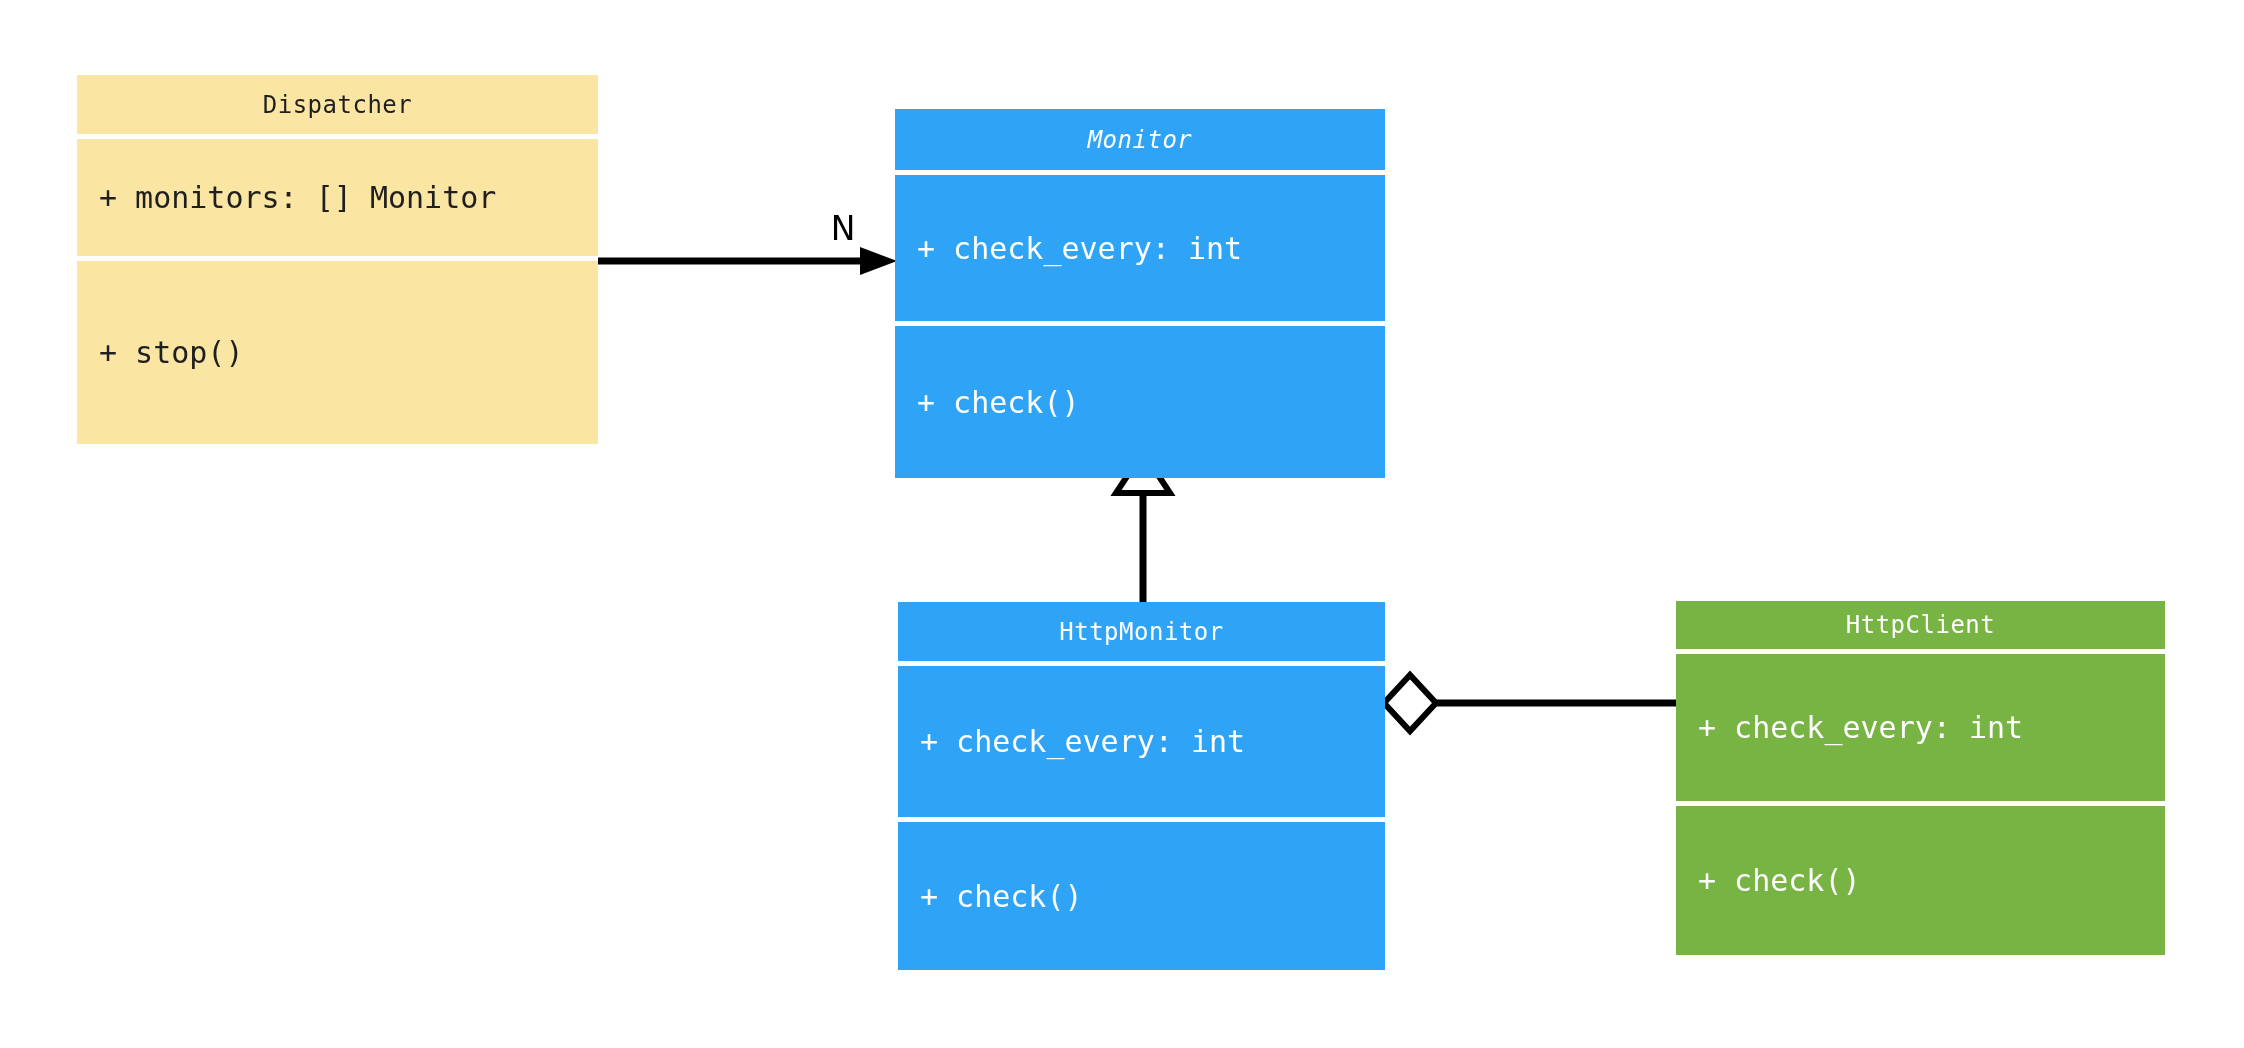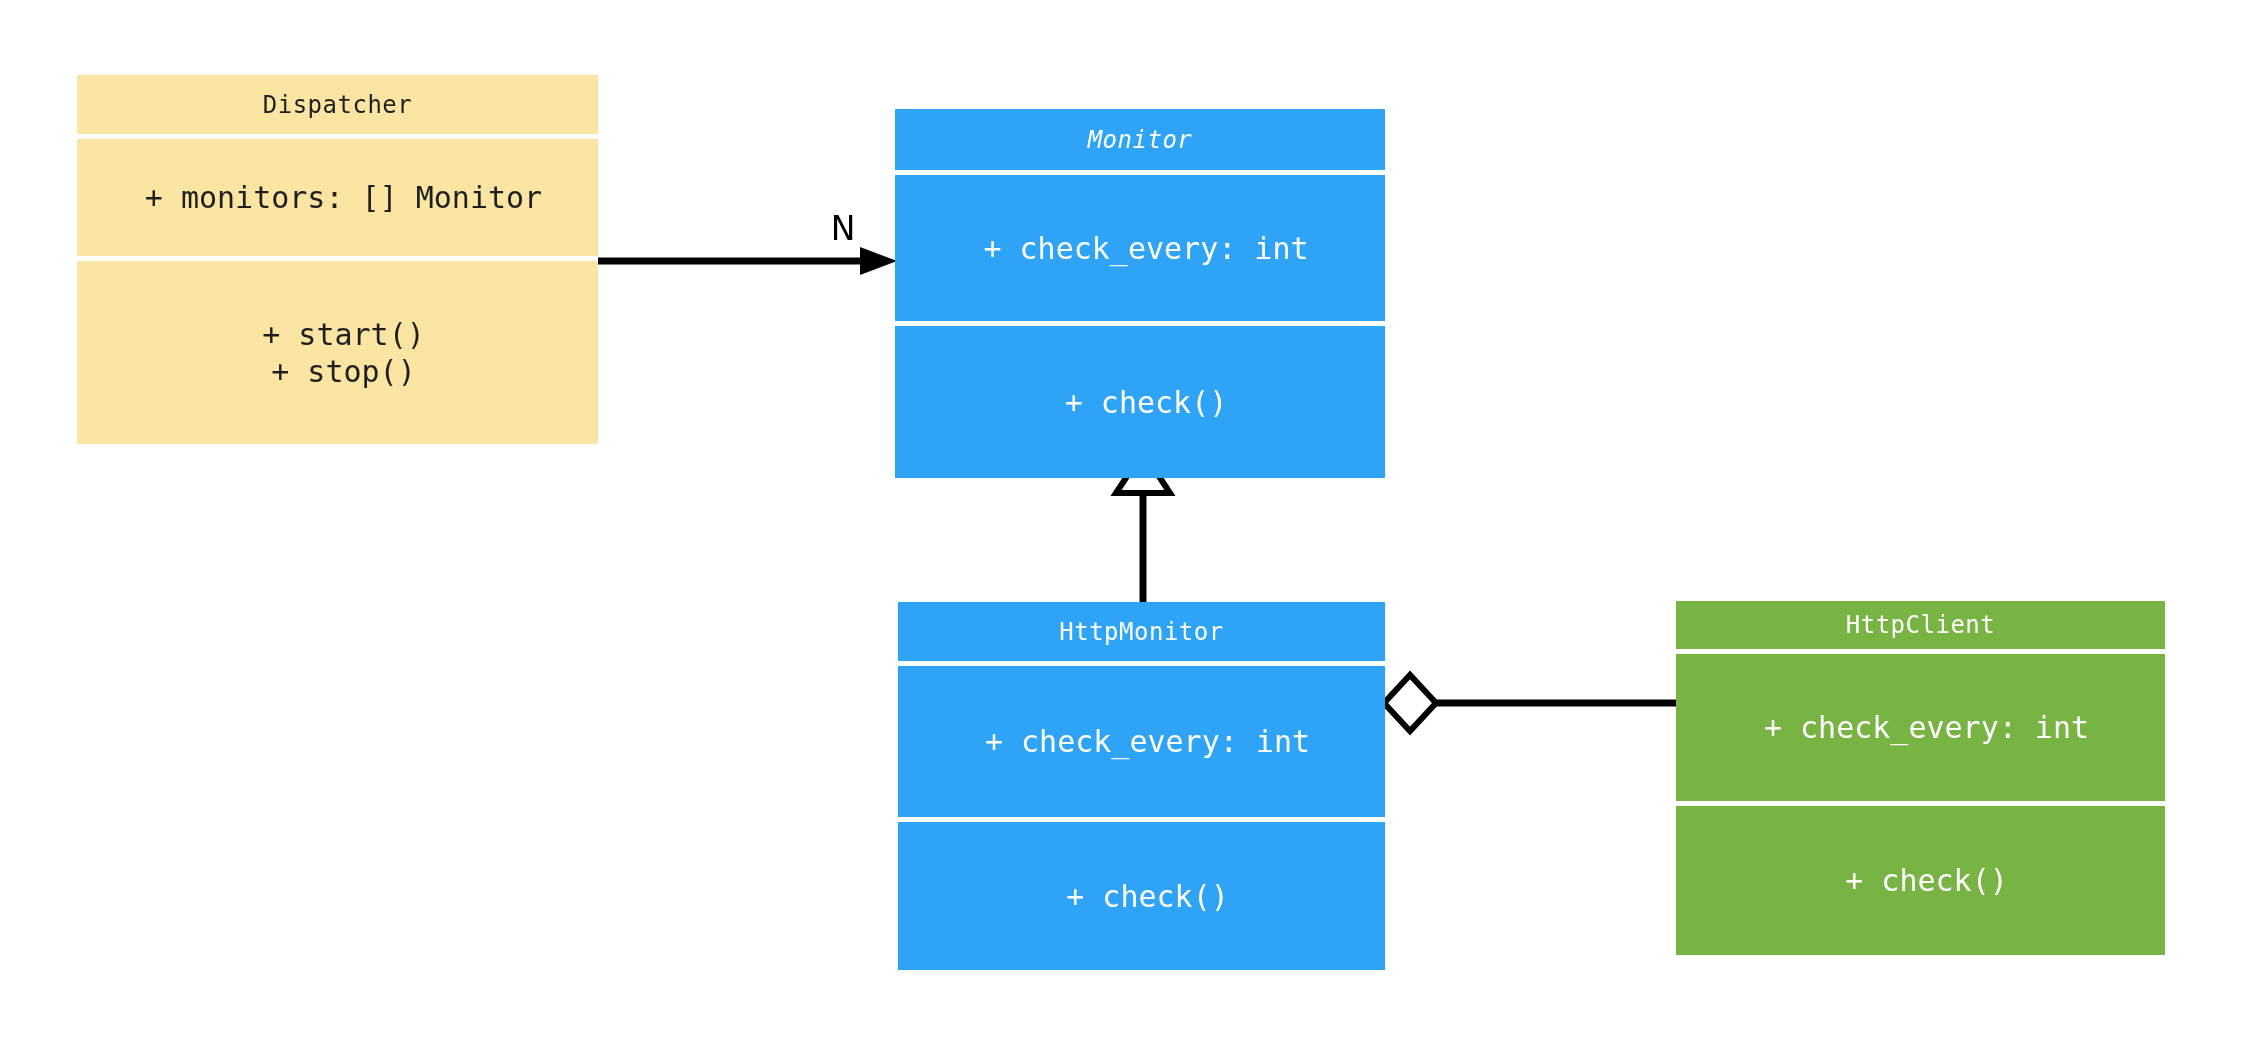--- a/index.html
+++ b/index.html
@@ -36,21 +36,21 @@
   .members-compartment {
     display: flex;
     flex-direction: column;
     justify-content: center;
     padding-left: 22px;
     padding-right: 10px;
     font-size: 30px;
     line-height: 37px;
     white-space: pre;
   }
-  .member-line { display: block; text-align: center; }
+  .member-line { display: block; }
   #relationship-layer {
     position: absolute;
     left: 0;
     top: 0;
     width: 2244px;
     height: 1048px;
     pointer-events: none;
   }
   .rel-line {
     stroke: #000000;
@@ -116,21 +116,20 @@
   </svg>
 
   <div id="multiplicity-label">N</div>
 
   <div id="class-box-dispatcher" class="uml-class" style="color: rgb(31, 31, 31);">
     <div class="compartment title-compartment" style="background: rgb(250, 230, 162);">Dispatcher</div>
     <div class="compartment members-compartment attrs-compartment" style="background: rgb(250, 230, 162);">
       <span class="member-line">+ monitors: [] Monitor</span>
     </div>
     <div class="compartment members-compartment methods-compartment" style="background: rgb(250, 230, 162);">
-      <span class="member-line">+ start()</span>
       <span class="member-line">+ stop()</span>
     </div>
   </div>
 
   <div id="class-box-monitor" class="uml-class" style="color: rgb(255, 255, 255); margin-top: 33px;">
     <div class="compartment title-compartment" style="background: rgb(47, 164, 247); font-style: italic;">Monitor</div>
     <div class="compartment members-compartment attrs-compartment" style="background: rgb(47, 164, 247);">
       <span class="member-line">+ check_every: int</span>
     </div>
     <div class="compartment members-compartment methods-compartment" style="background: rgb(47, 164, 247);">

